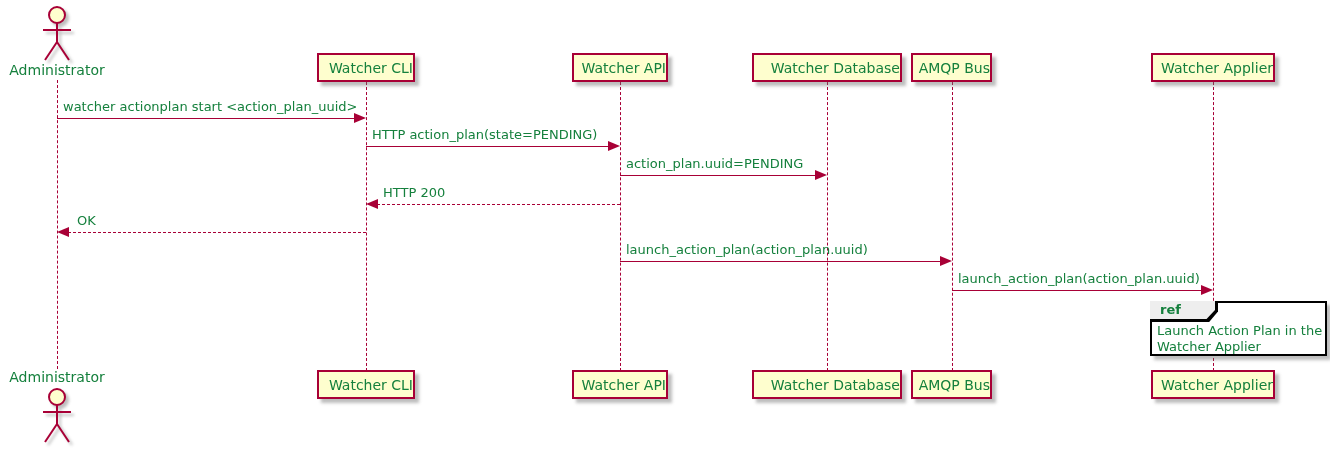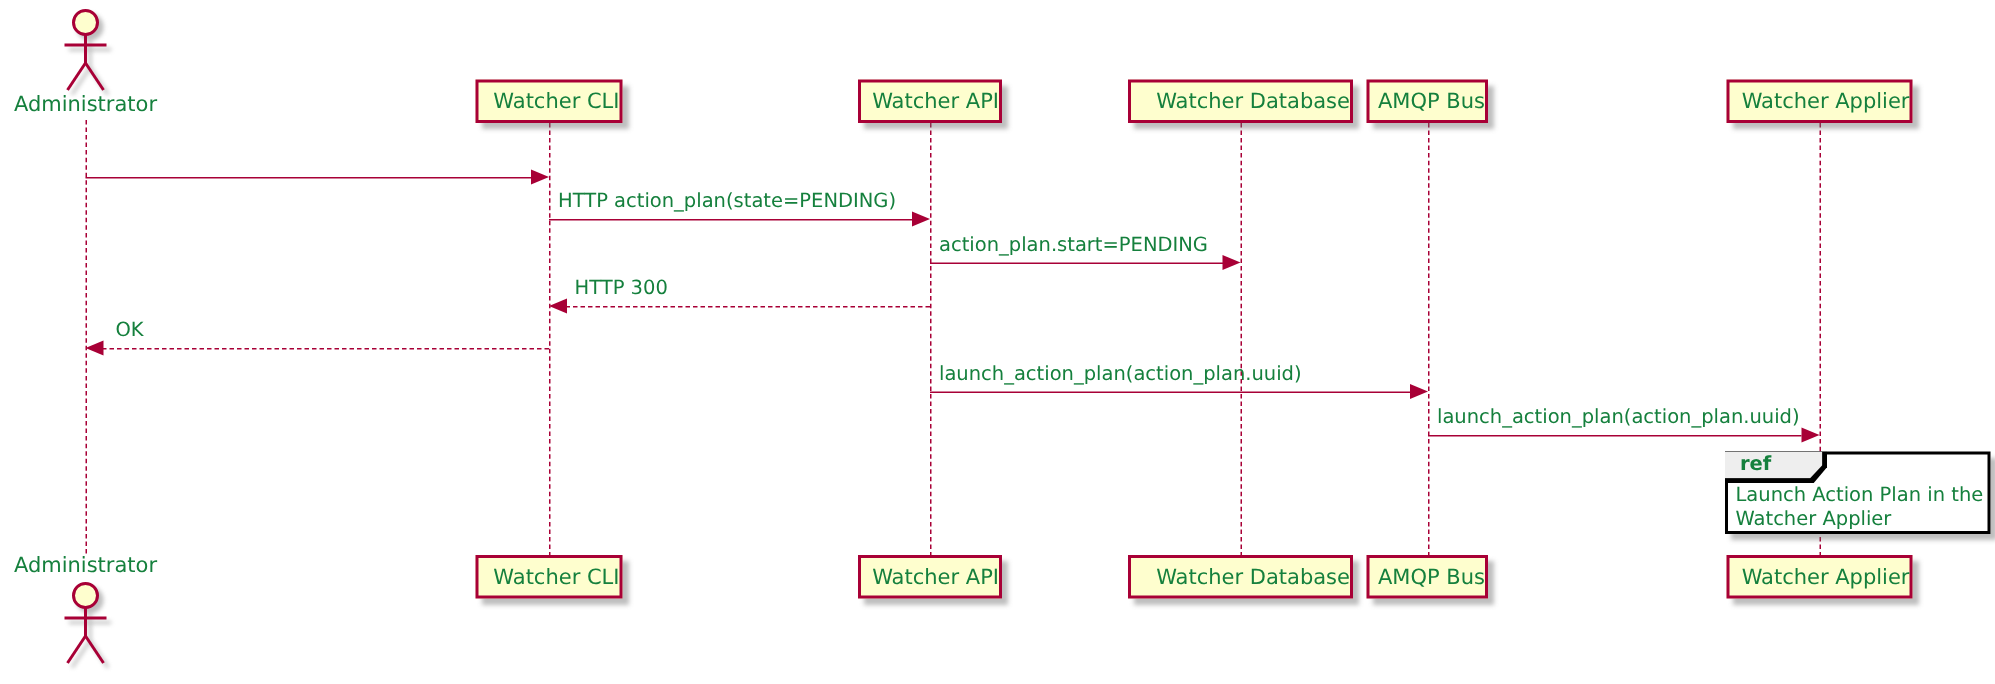--- a/index.html
+++ b/index.html
@@ -144,32 +144,33 @@
   <div class="pbox" style="left:752px;  top:53px; width:150px">
       <span>Watcher Database</span>
     </div>
   <div class="pbox" style="left:911px;  top:53px; width:81px">
       <span>AMQP Bus</span>
     </div>
   <div class="pbox" style="left:1151px; top:53px; width:124px">
       <span>Watcher Applier</span>
     </div>
 
+  <div class="msg-label" style="left:63px; top:99px">watcher actionplan start &lt;action_plan_uuid&gt;</div>
   <div class="msg-line" style="left:57px; top:118px; width:298px"></div>
   <div class="arrow-r" style="left:354px; top:113px"></div>
 
   <div class="msg-label" style="left:372px; top:127px">HTTP action_plan(state=PENDING)</div>
   <div class="msg-line" style="left:366px; top:146px; width:243px"></div>
   <div class="arrow-r" style="left:608px; top:141px"></div>
 
-  <div class="msg-label" style="left:626px; top:156px">action_plan.start=PENDING</div>
+  <div class="msg-label" style="left:626px; top:156px">action_plan.uuid=PENDING</div>
   <div class="msg-line" style="left:620px; top:175px; width:196px"></div>
   <div class="arrow-r" style="left:815px; top:170px"></div>
 
-  <div class="msg-label" style="left:383px; top:185px">HTTP 300</div>
+  <div class="msg-label" style="left:383px; top:185px">HTTP 200</div>
   <div class="msg-line dashed" style="left:377px; top:204px; width:243px"></div>
   <div class="arrow-l" style="left:366px; top:199px"></div>
 
   <div class="msg-label" style="left:77px; top:213px">OK</div>
   <div class="msg-line dashed" style="left:68px; top:232px; width:298px"></div>
   <div class="arrow-l" style="left:57px; top:227px"></div>
 
   <div class="msg-label" style="left:626px; top:242px">launch_action_plan(action_plan.uuid)</div>
   <div class="msg-line" style="left:620px; top:261px; width:320px"></div>
   <div class="arrow-r" style="left:940px; top:256px"></div>

